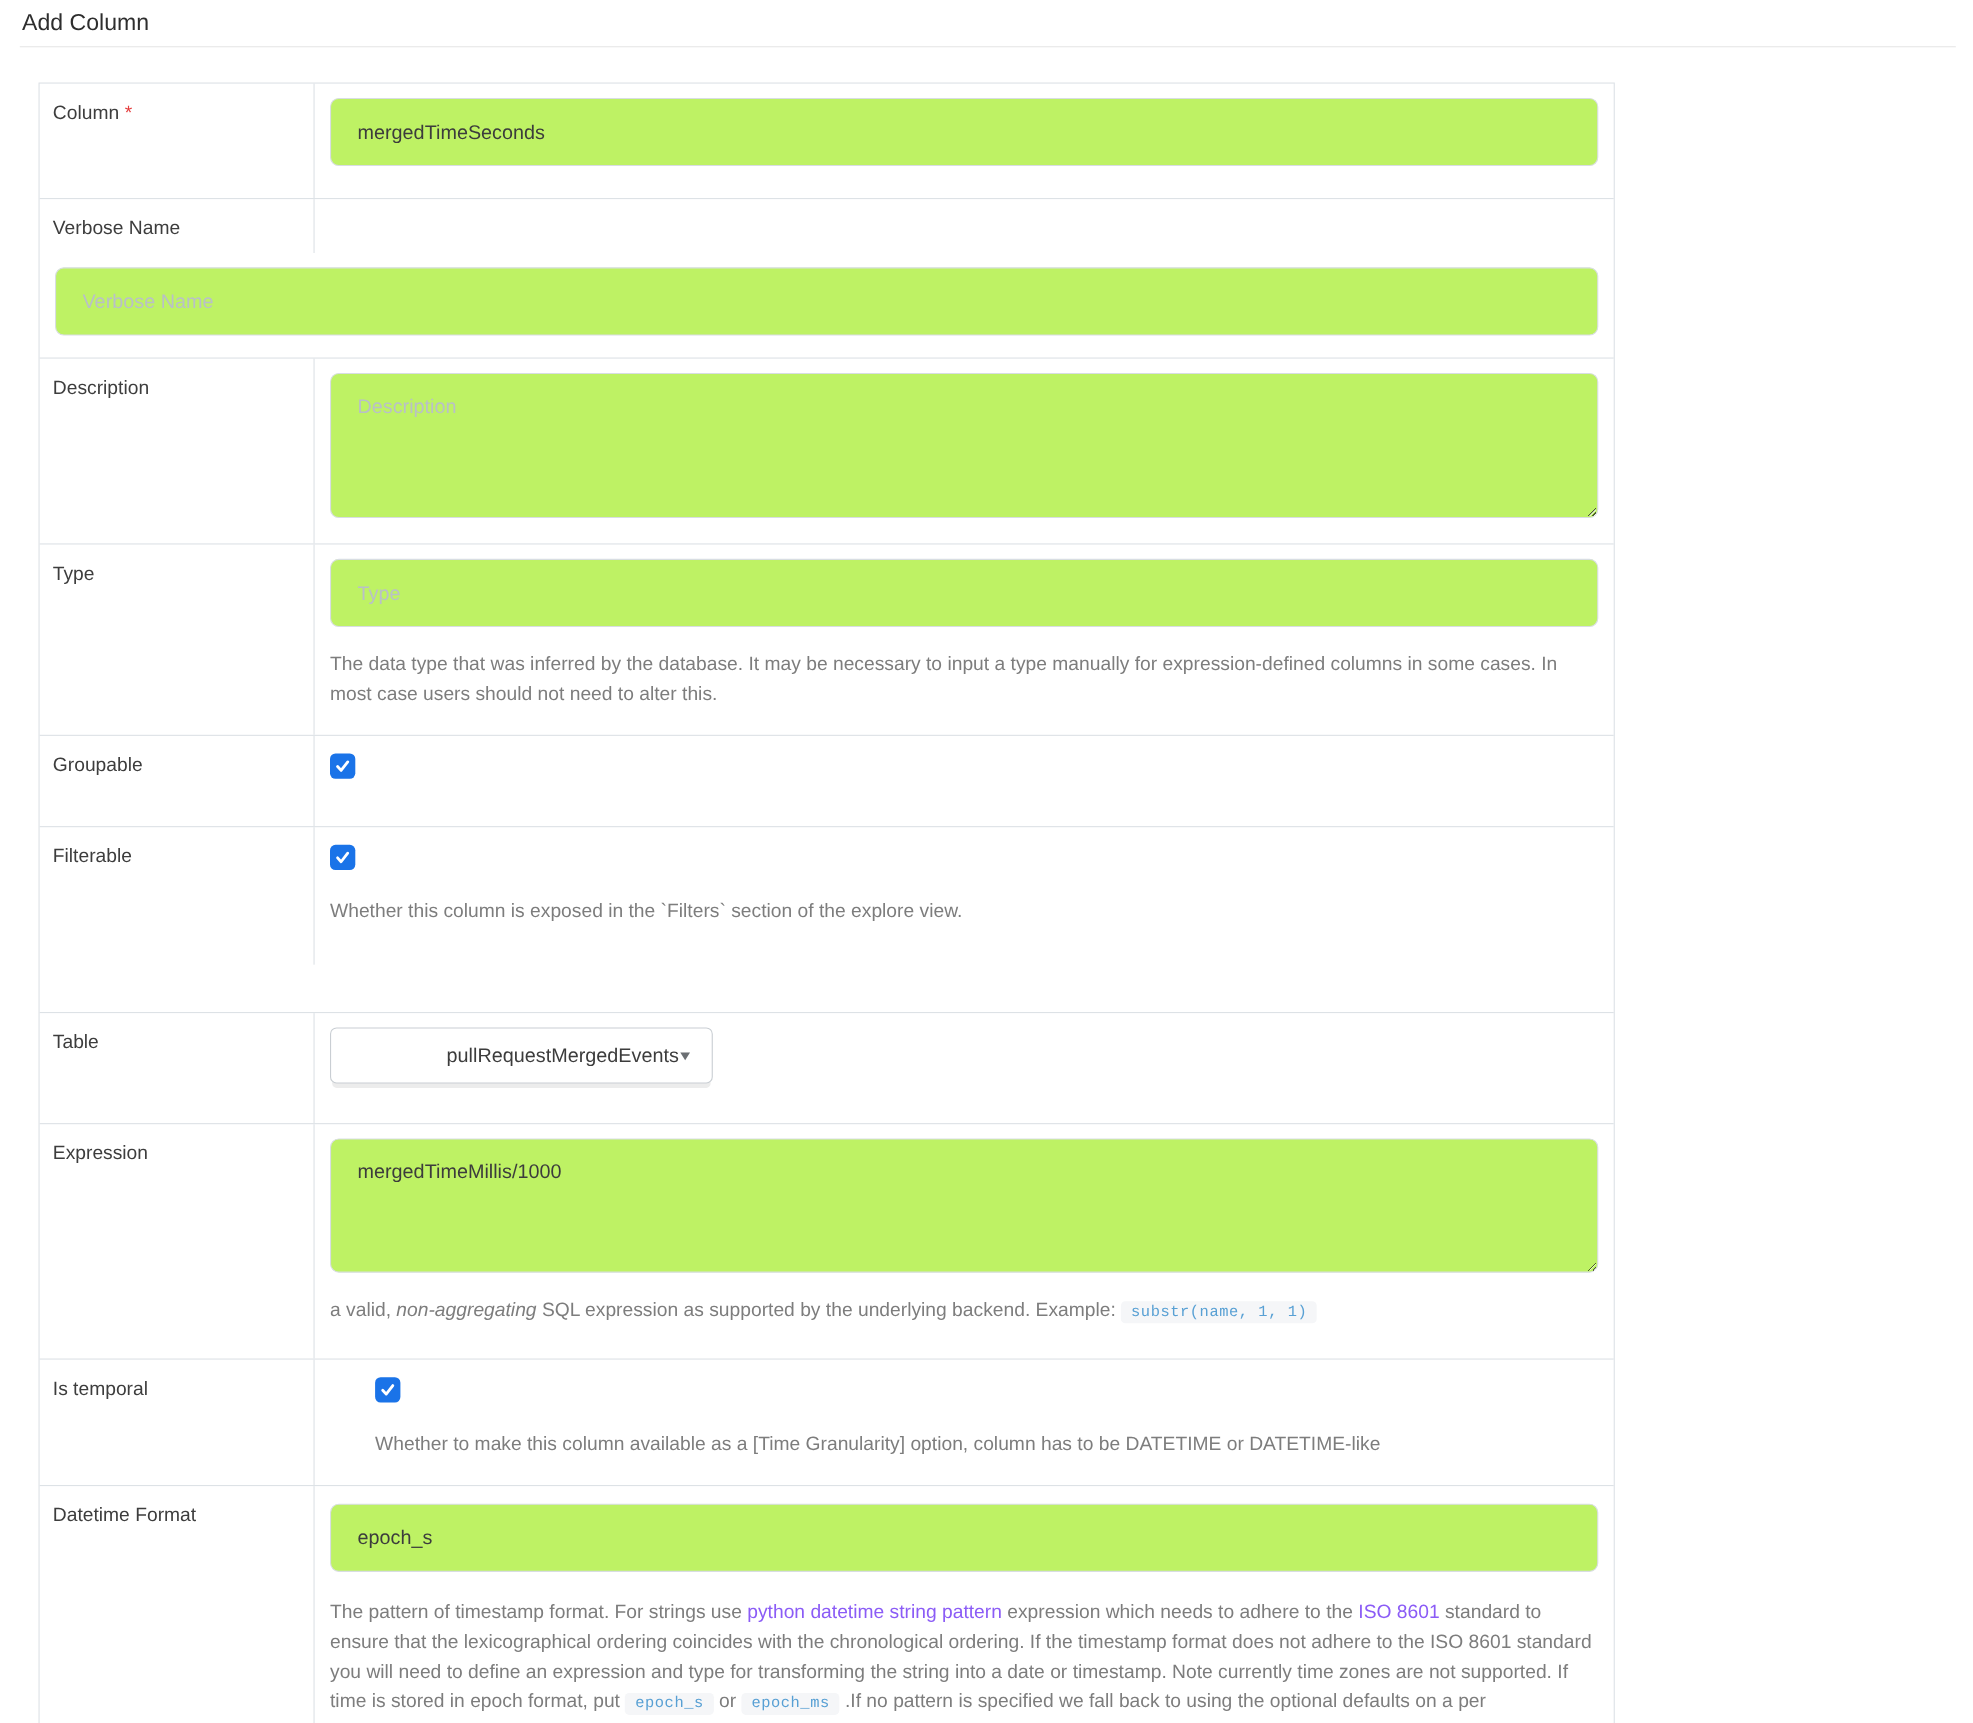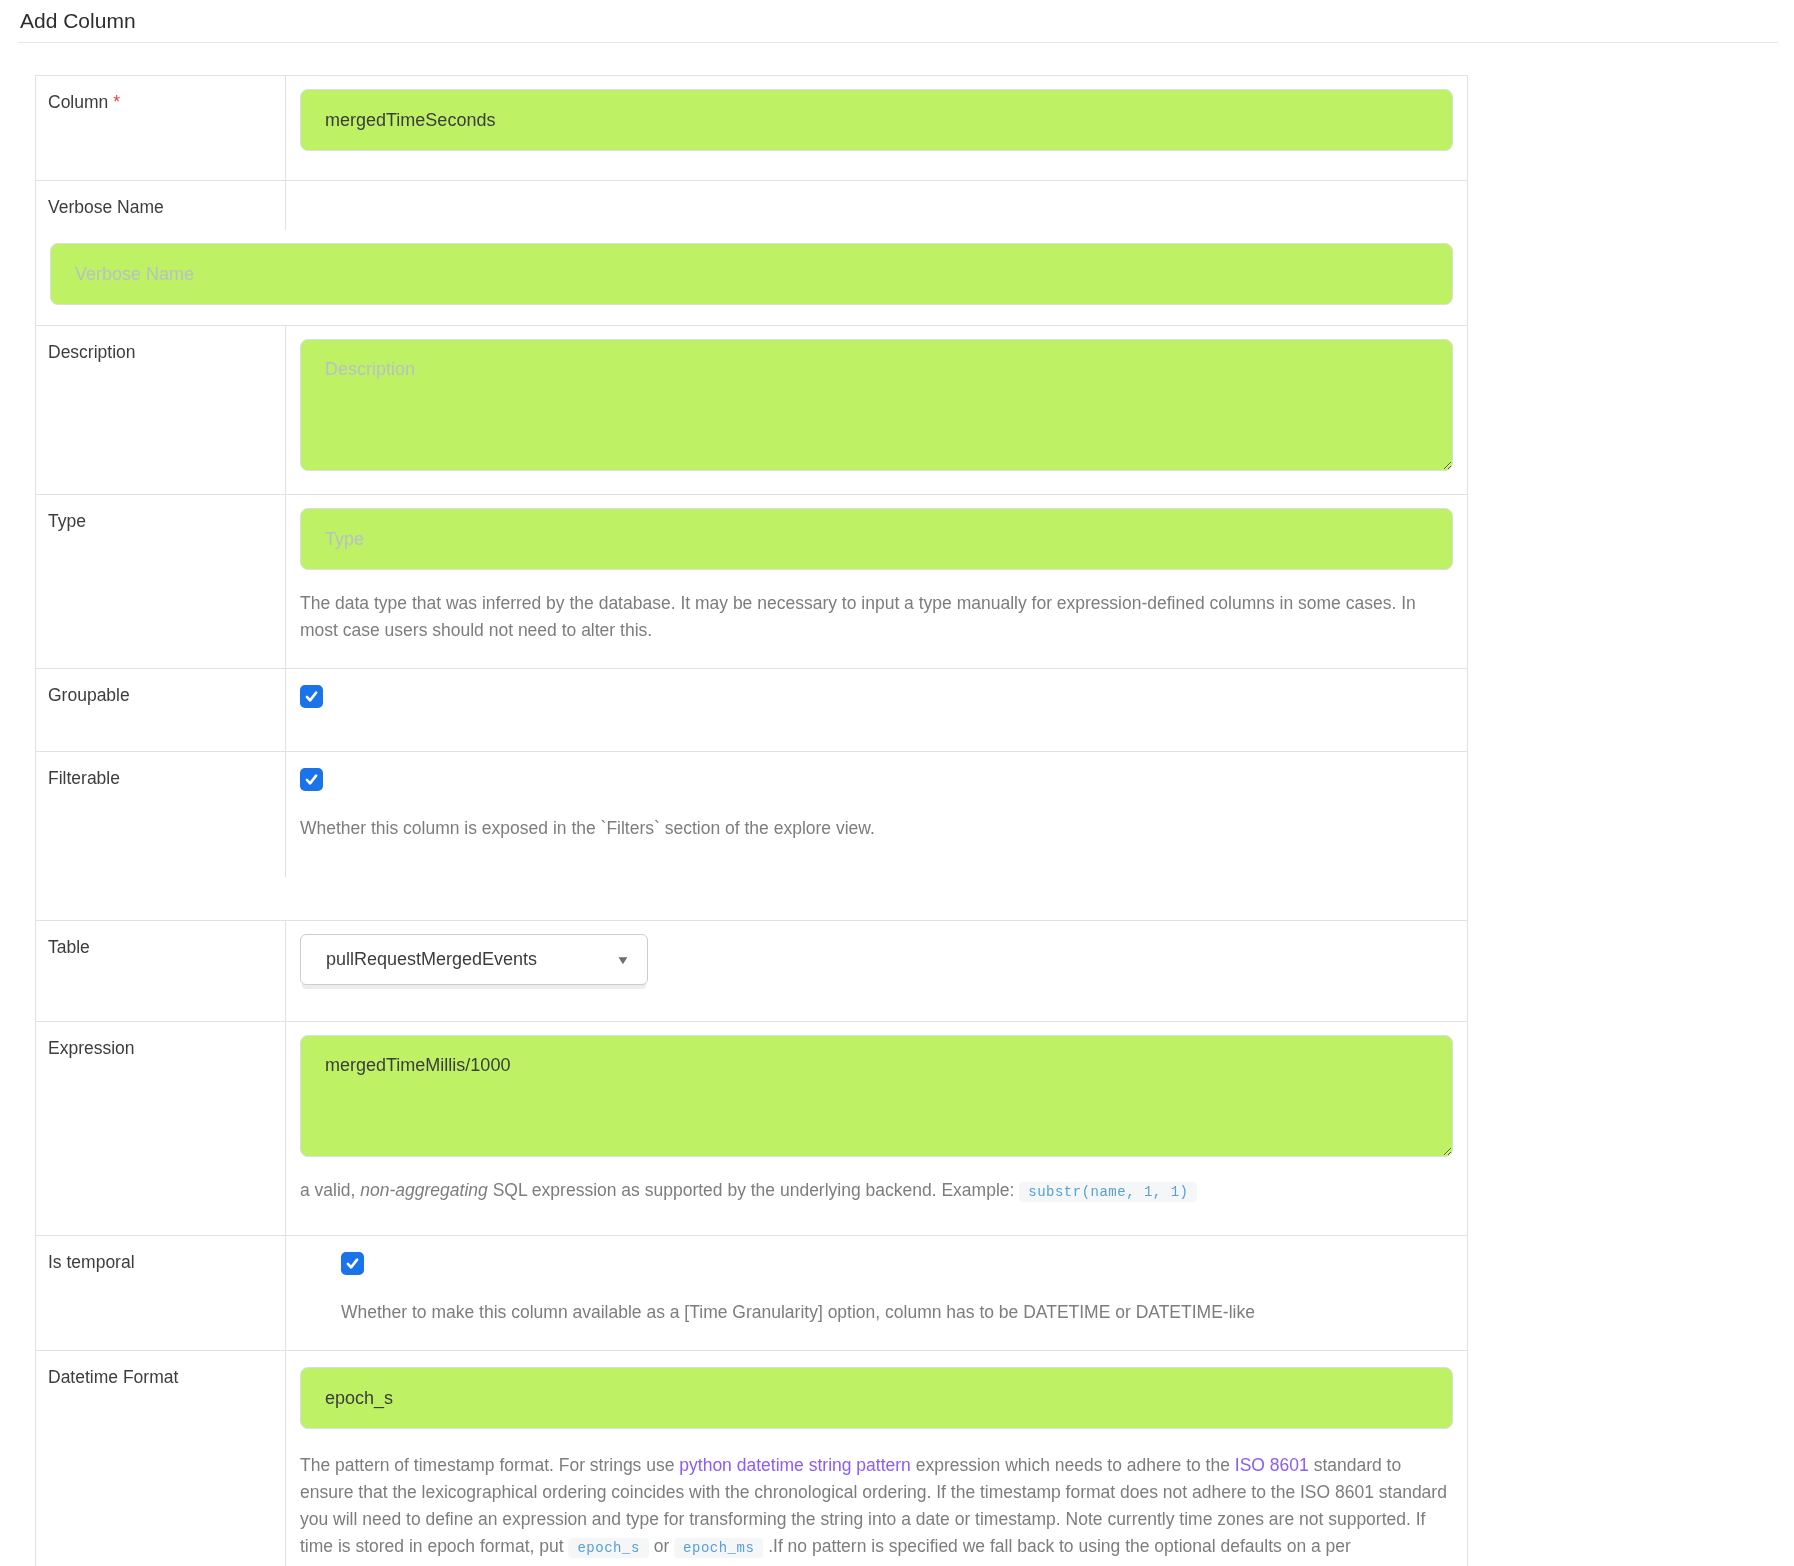--- a/index.html
+++ b/index.html
@@ -100,21 +100,21 @@
     border-radius: 6px;
     background: #ffffff;
     box-shadow: 0 6px 0 -2px #ececec;
     display: flex;
     align-items: center;
     padding: 0 18px 0 25px;
     font-size: 18px;
     color: #3c3c3c;
     cursor: pointer;
   }
-  .select-value { flex: 1; }
+  .select-value { flex: 1; text-align: right; }
   .caret {
     font-size: 12px;
     color: #6b6f73;
     transform: scaleX(1.25);
   }
   .link { color: #8b5cf6; text-decoration: none; cursor: pointer; }
   .chip {
     font-family: "Liberation Mono", monospace;
     font-size: 14px;
     color: #58a0d4;

